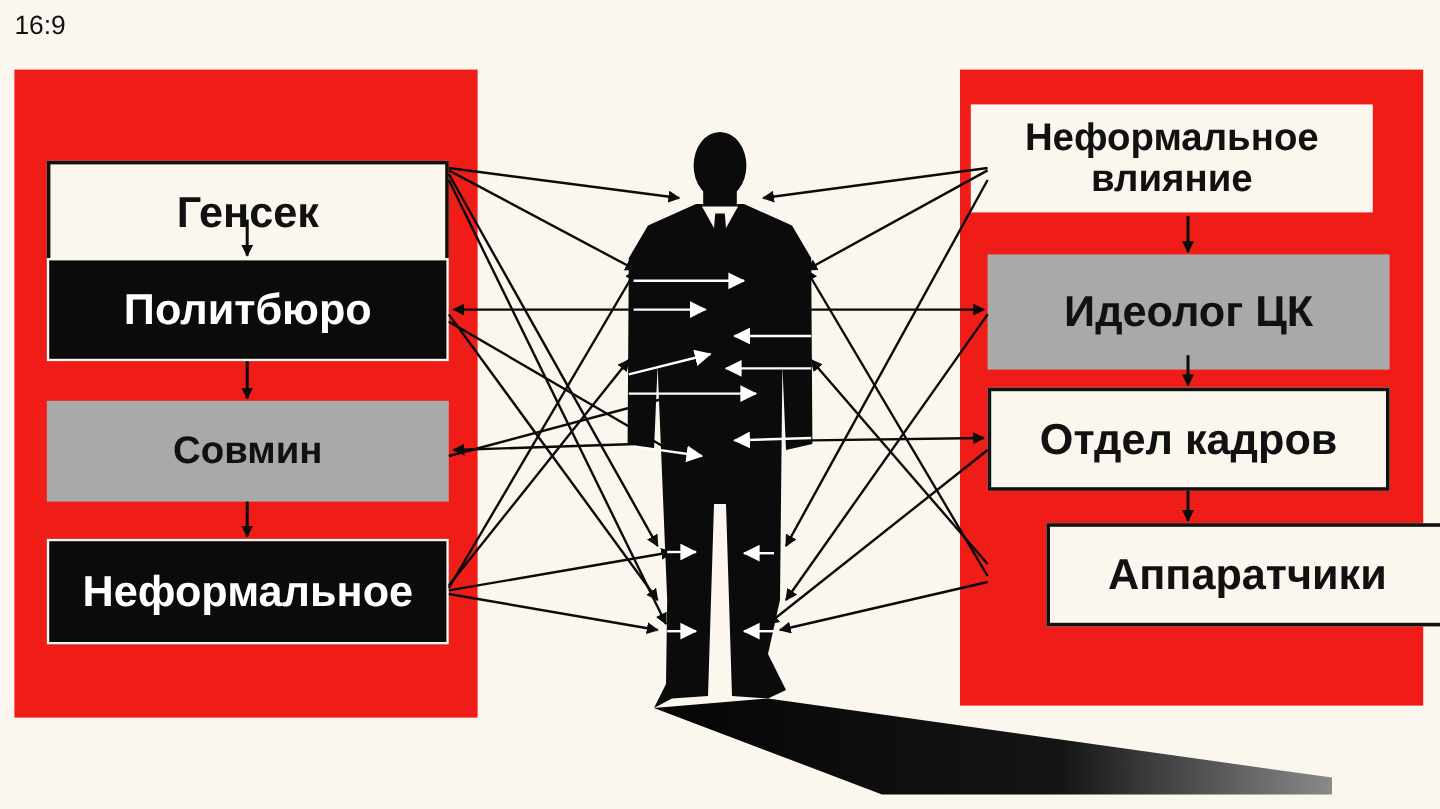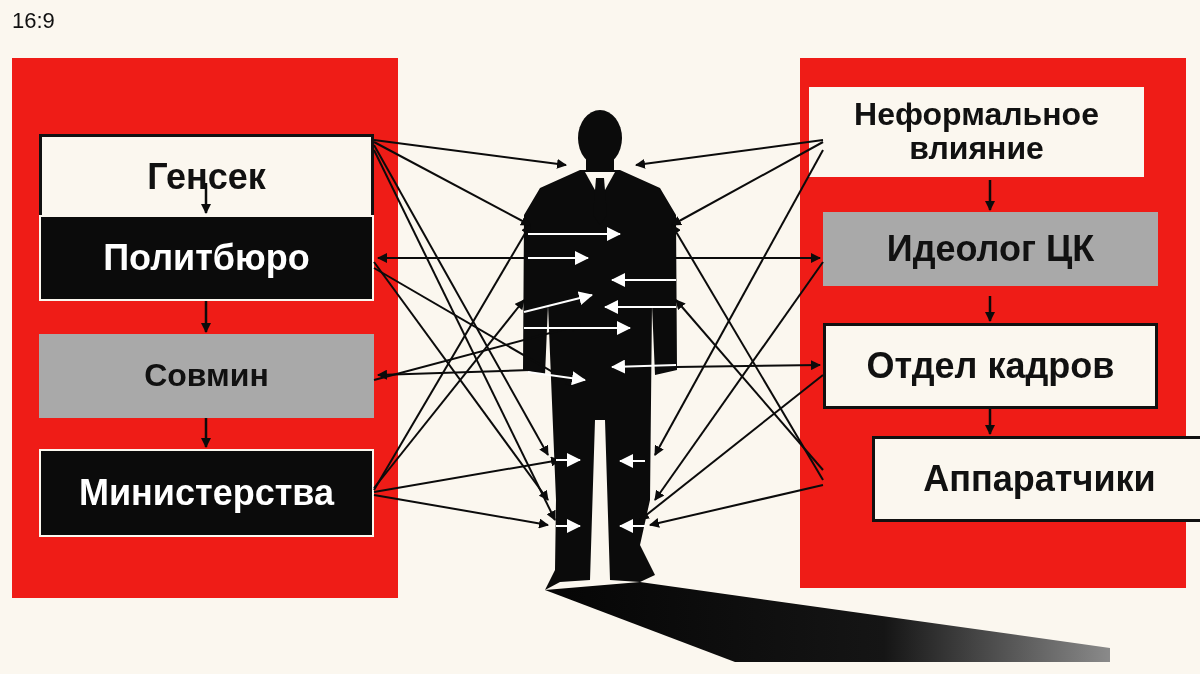--- a/index.html
+++ b/index.html
@@ -41,27 +41,27 @@
 <div class="box white" style="left:39px;top:97px;width:335px;height:86px;font-size:36px;margin-top:37px;">
     <span>Генсек</span>
   </div>
 <div class="box black" style="left:39px;top:215px;width:335px;height:86px;font-size:36px;">
     <span>Политбюро</span>
   </div>
 <div class="box gray" style="left:39px;top:334px;width:335px;height:84px;font-size:32px;">
     <span>Совмин</span>
   </div>
 <div class="box black" style="left:39px;top:449px;width:335px;height:88px;font-size:36px;">
-    <span>Министерства</span>
+    <span>Неформальное</span>
   </div>
 
 <div class="box white" style="left:777px;top:87px;width:335px;height:90px;font-size:32px;border:none;margin-left:32px;">
     <span>Неформальное влияние</span>
   </div>
-<div class="box gray" style="left:823px;top:212px;width:335px;height:74px;font-size:36px;">
+<div class="box gray" style="left:823px;top:212px;width:335px;height:96px;font-size:36px;">
     <span>Идеолог ЦК</span>
   </div>
 <div class="box white" style="left:823px;top:323px;width:335px;height:86px;font-size:36px;">
     <span>Отдел кадров</span>
   </div>
 <div class="box white" style="left:872px;top:436px;width:335px;height:86px;font-size:36px;">
     <span>Аппаратчики</span>
   </div>
 
 <svg width="1200" height="674" style="pointer-events:none;">

